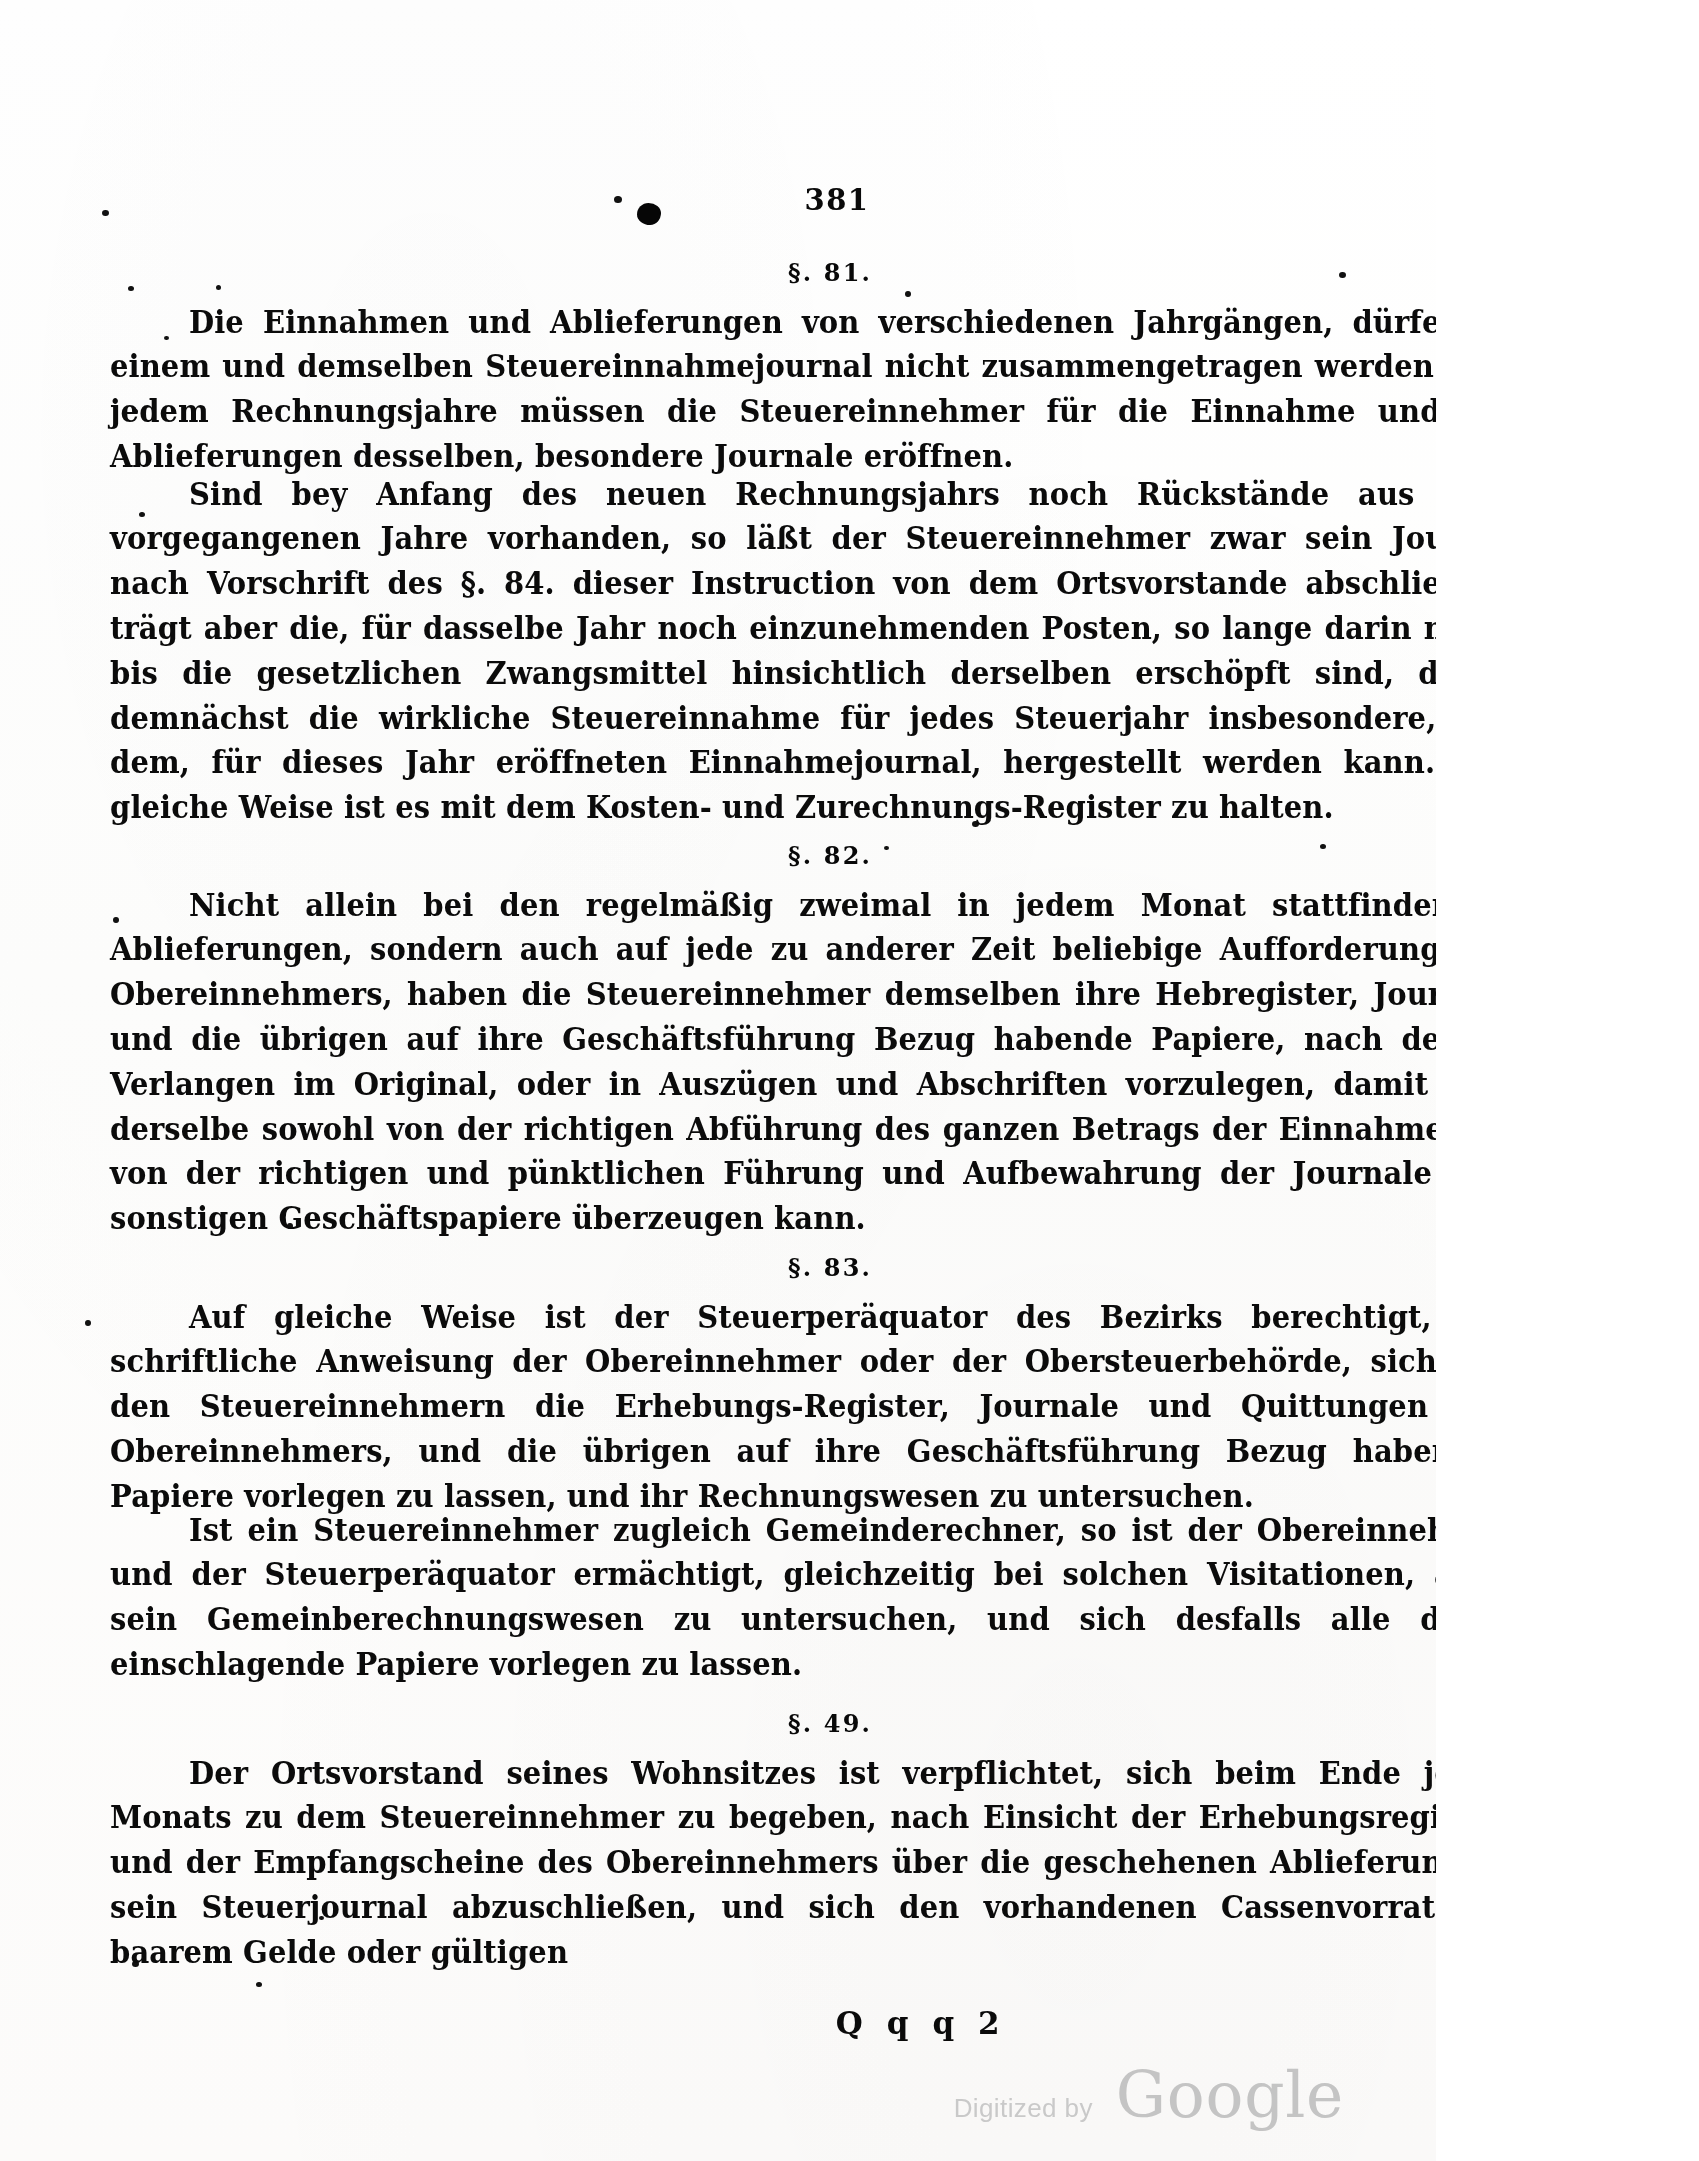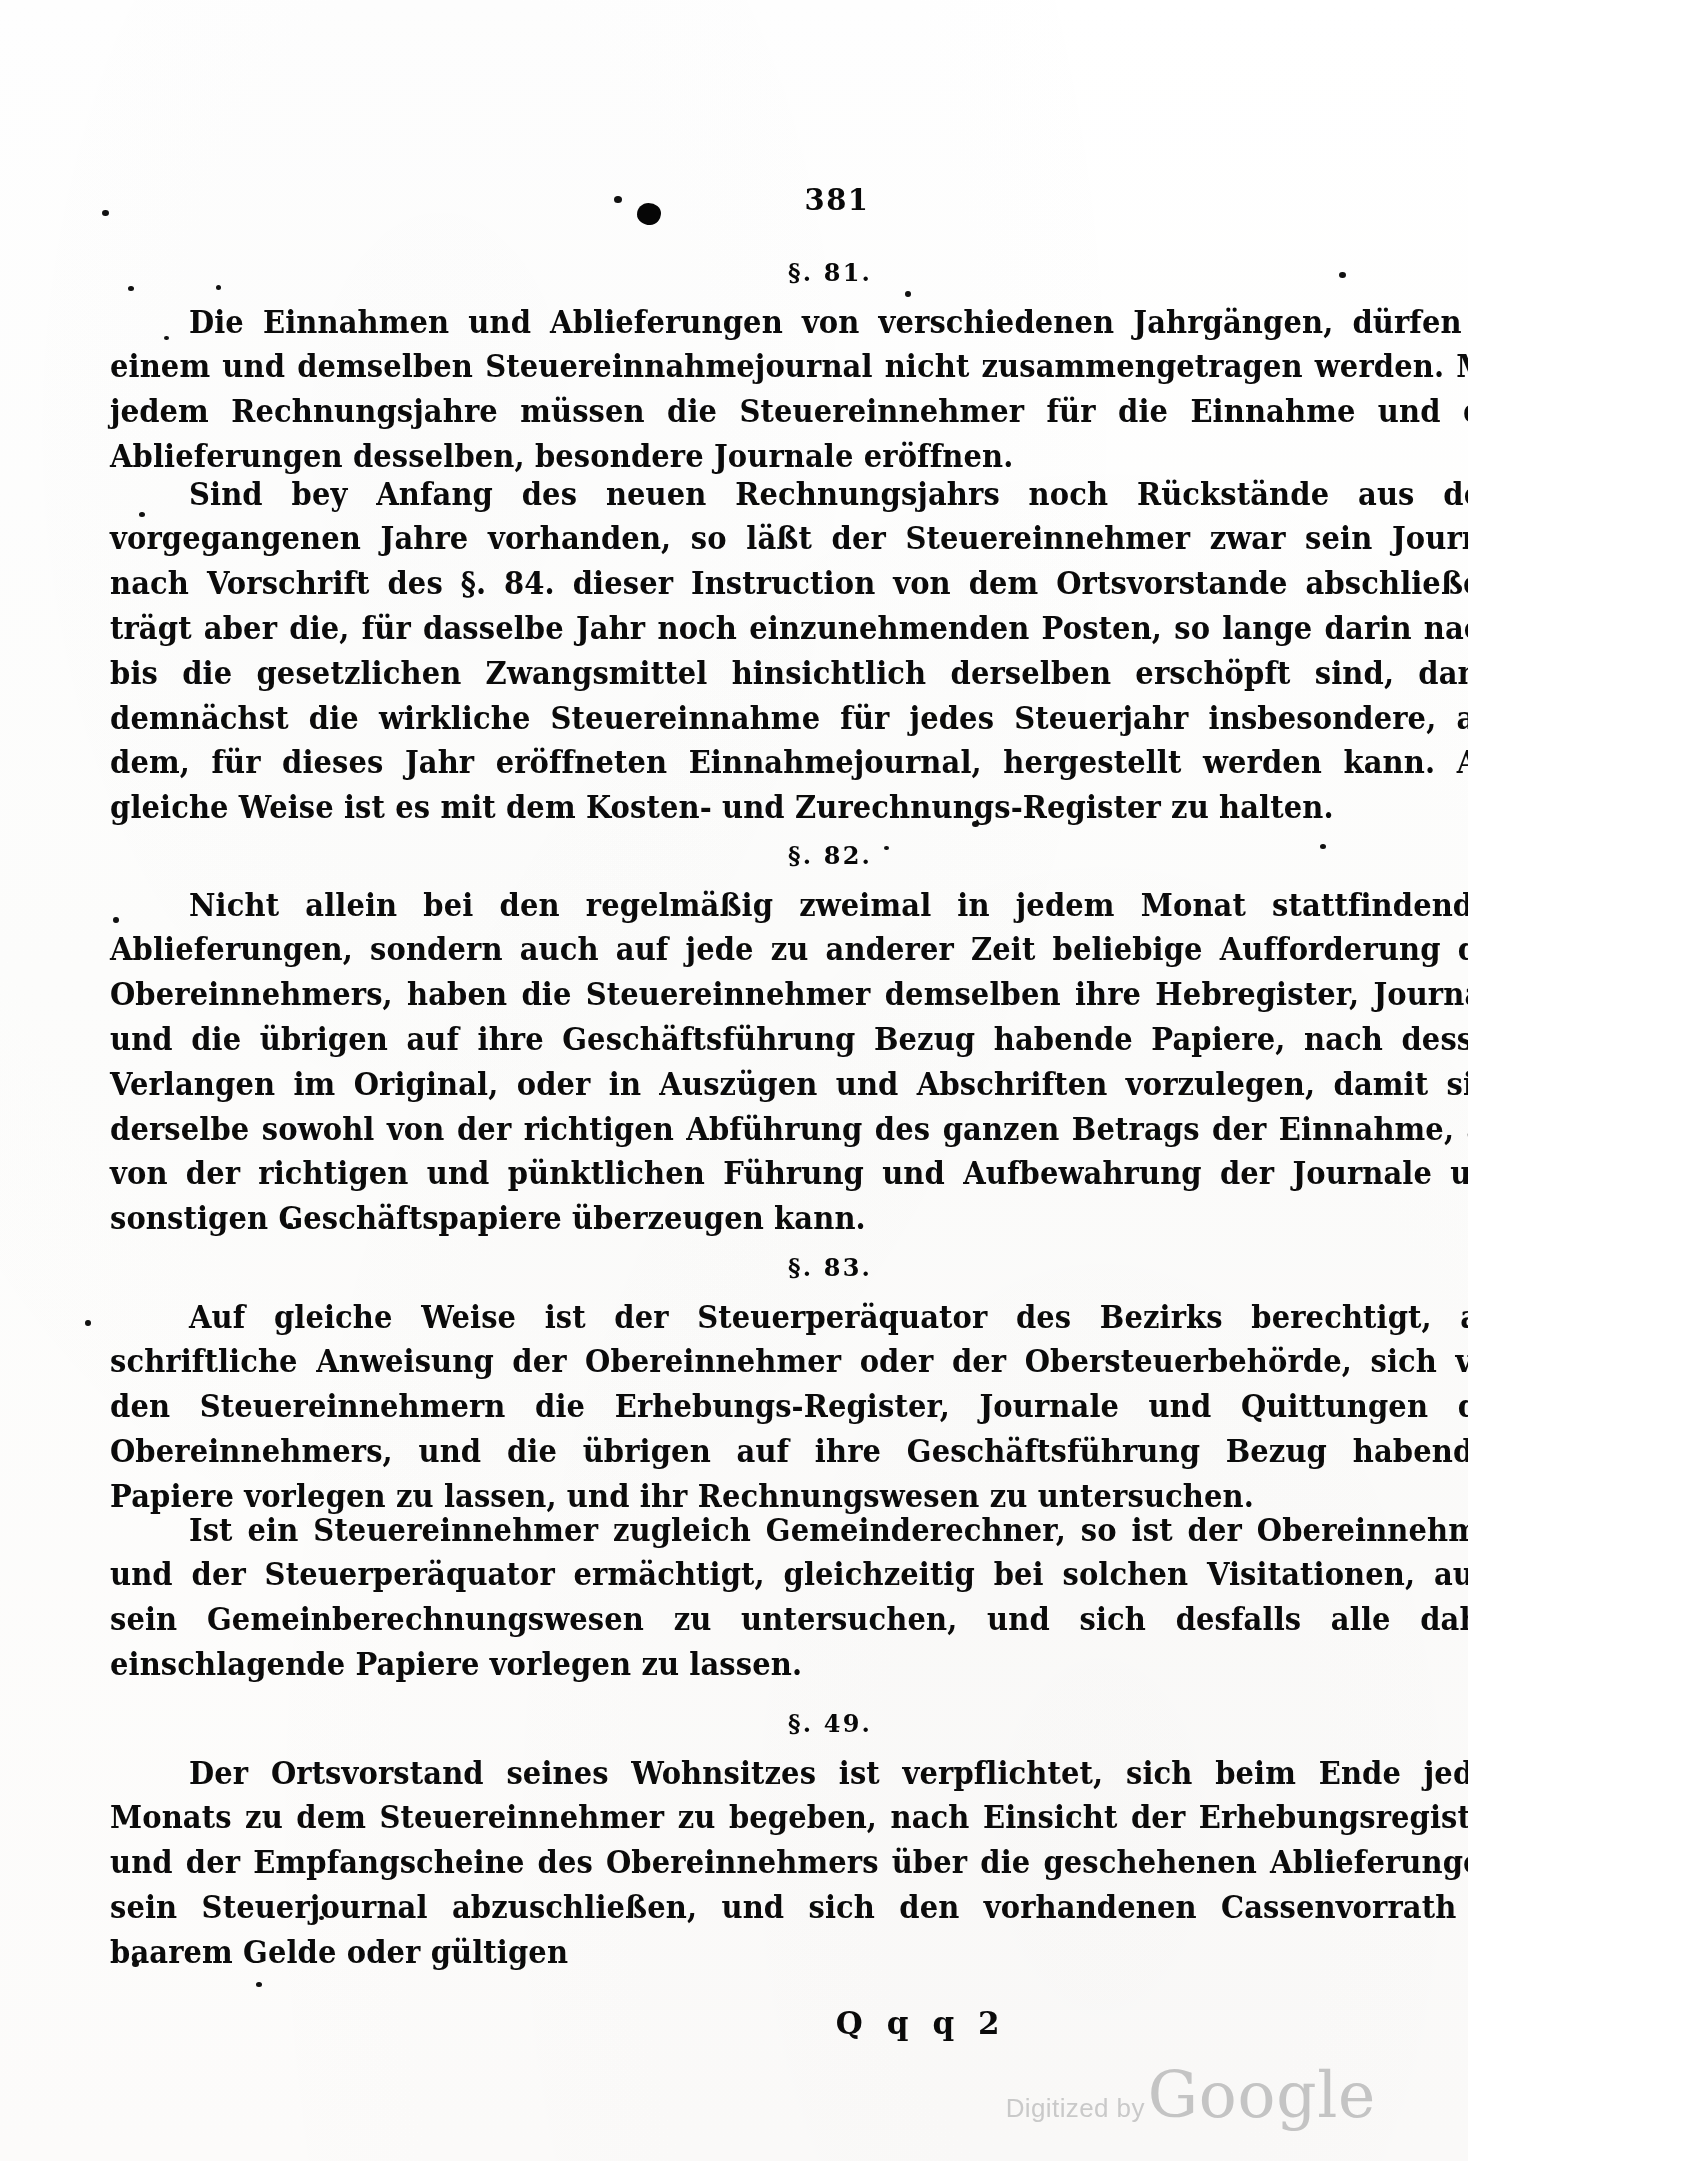--- a/index.html
+++ b/index.html
@@ -9,21 +9,20 @@
     background: #ffffff;
   }
 
   #page {
     position: relative;
     width: 1436px;
     height: 2161px;
     background: #fdfdfd;
     overflow: hidden;
     font-family: "DejaVu Serif", "Liberation Serif", serif;
-    padding-left: 32px;
   }
 
   
   #paper-texture {
     position: absolute;
     inset: 0;
     background:
       radial-gradient(ellipse at 30% 20%, rgba(0,0,0,0.012), rgba(0,0,0,0) 55%),
       radial-gradient(ellipse at 75% 85%, rgba(0,0,0,0.015), rgba(0,0,0,0) 60%),
       linear-gradient(180deg, #ffffff 0%, #fdfdfc 45%, #fcfbfa 100%);
@@ -93,21 +92,21 @@
     padding-left: 219px;
   }
 
   
   #watermark {
     position: absolute;
     right: 92px;
     bottom: 35px;
     display: flex;
     align-items: baseline;
-    gap: 3px;
+    gap: 23px;
     user-select: none;
   }
   #watermark .wm-by {
     font-family: "Liberation Sans", "DejaVu Sans", sans-serif;
     font-size: 26px;
     color: #c9c9c9;
     letter-spacing: 0.4px;
   }
   #watermark .wm-brand {
     font-family: "DejaVu Serif", "Liberation Serif", serif;

